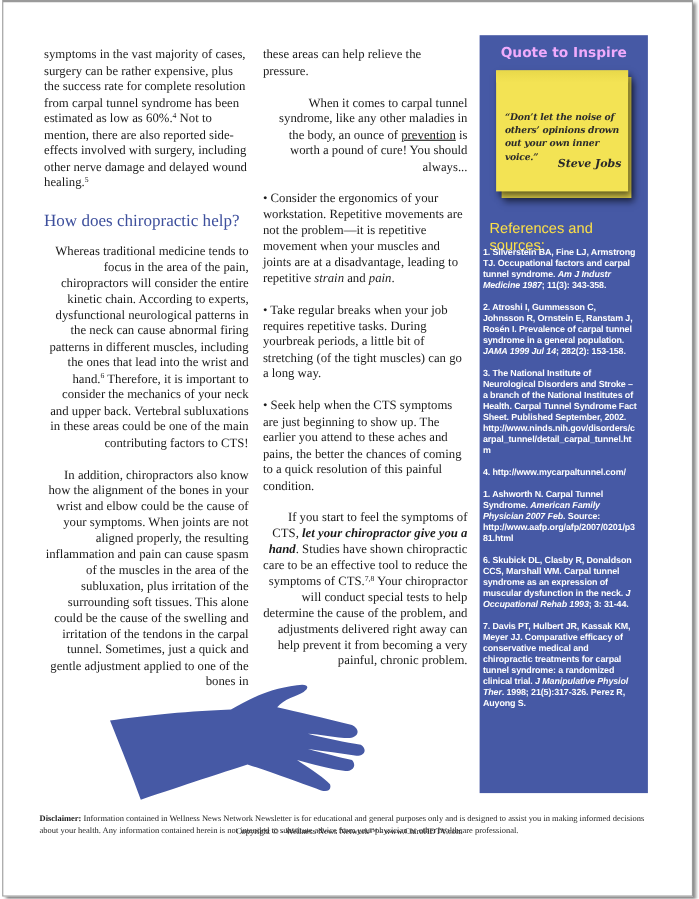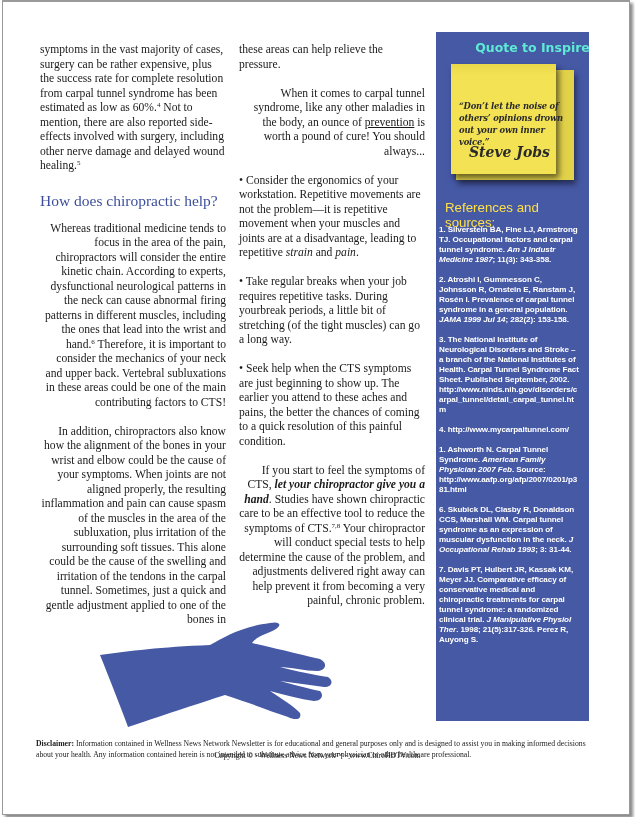--- a/index.html
+++ b/index.html
@@ -28,44 +28,44 @@
     sup { font-size: 7px; line-height: 0; vertical-align: 4px; }
     .u { text-decoration: underline; }
     .i { font-style: italic; }
     .bi { font-style: italic; font-weight: bold; }
     .sidebar {
       position: absolute; left: 436px; top: 32px; width: 153px; height: 689px;
       background: #4659a5;
     }
     .sidebar-title {
       position: absolute; left: 0; top: 8px; width: 153px; text-align: center;
-      color: #5eead4; font-family: "DejaVu Sans", sans-serif; font-weight: bold; font-size: 12.5px; padding-left: 20px;
+      color: #f0abfc; font-family: "DejaVu Sans", sans-serif; font-weight: bold; font-size: 12.5px;
     }
     .sticky {
-      position: absolute; left: 15px; top: 32px; width: 105px; height: 110px;
+      position: absolute; left: 15px; top: 32px; width: 120px; height: 110px;
       background: #f3e354;
       box-shadow: 3px 4px 6px rgba(0,0,0,0.55);
     }
     .sticky:before {
       content: ""; position: absolute; left: 0; top: 0; width: 100%; height: 11px;
       background: linear-gradient(#e8d84a, #f3e354);
     }
     .sticky-back {
       position: absolute; left: 20px; top: 38px; width: 118px; height: 110px;
       background: #e2d24a; box-shadow: 2px 4px 6px rgba(0,0,0,0.5);
     }
     .quote-text {
       position: absolute; left: 8px; top: 36px; width: 110px;
       font-family: "DejaVu Serif", serif; font-style: italic; font-weight: bold;
       font-size: 8.4px; line-height: 12px; color: #2a2a2a; letter-spacing: -0.2px;
     }
     .quote-author {
       position: absolute; right: 6px; top: 80px;
       font-family: "DejaVu Serif", serif; font-style: italic; font-weight: bold;
-      font-size: 14px; color: #2a2a2a;
+      font-size: 10px; color: #2a2a2a;
     }
     .refs-title {
       position: absolute; left: 9px; top: 168px; color: #fde047;
       font-family: "Liberation Sans", sans-serif; font-size: 13.3px;
     }
     .refs {
       position: absolute; left: 3px; top: 193px; width: 142px; color: #fff;
       font-family: "Liberation Sans", sans-serif; font-size: 8.1px; line-height: 10px;
       font-weight: bold; letter-spacing: -0.1px;
     }

